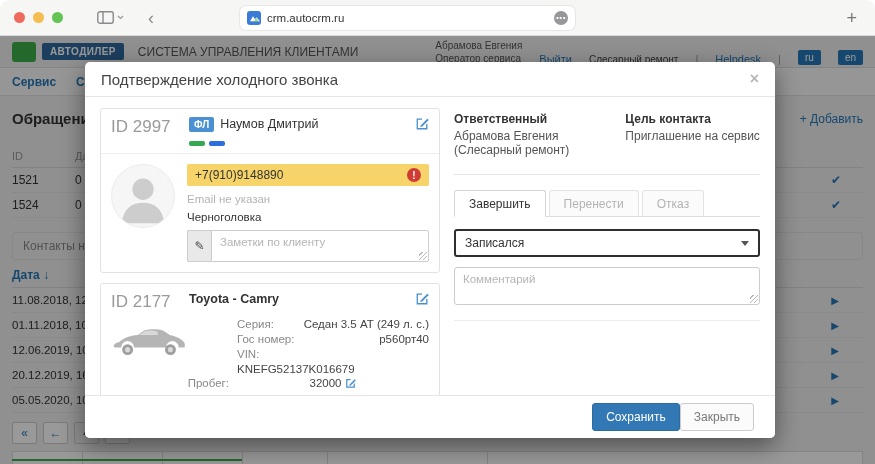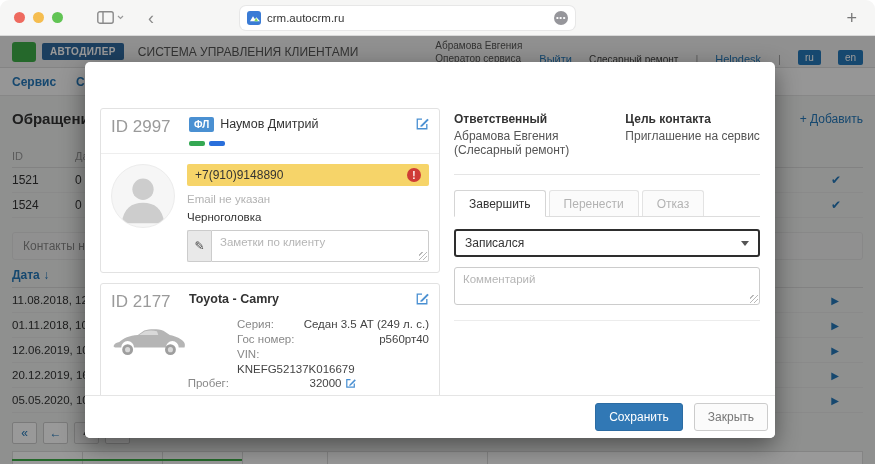--- a/index.html
+++ b/index.html
@@ -107,21 +107,21 @@
   .divider { border-bottom:1px solid #e5e5e5; margin:17px 0 15px; }
   .tabs { display:flex; align-items:flex-end; border-bottom:1px solid #ddd; }
   .tab { padding:6px 14px 5px; font-size:12px; border:1px solid #e3e3e3; border-bottom:none; border-radius:3px 3px 0 0; margin-right:3px; background:#fbfbfb; color:#b3b3b3; }
   .tab.active { background:#fff; color:#333; border-color:#d5d5d5; border-bottom:1px solid #fff; margin-bottom:-1px; }
   .select-box { margin-top:12px; height:28px; border:2px solid #2e2e2e; border-radius:3px; display:flex; align-items:center; padding:0 9px; font-size:12px; color:#333; background:#fff; }
   .caret { margin-left:auto; width:0; height:0; border-left:4px solid transparent; border-right:4px solid transparent; border-top:5px solid #555; }
   .comment-box { margin-top:10px; height:38px; display:flex; }
   .comment-box .ta-wrap { border-radius:3px; }
   .right-divider { border-bottom:1px solid #ececec; margin-top:15px; }
 
-  .modal-footer { position:absolute; bottom:0; left:0; right:0; height:43px; border-top:1px solid #e5e5e5; background:#fff; border-radius:0 0 5px 5px; display:flex; align-items:center; justify-content:flex-end; gap:11px; padding:0 7px; }
+  .modal-footer { position:absolute; bottom:0; left:0; right:0; height:43px; border-top:1px solid #e5e5e5; background:#fff; border-radius:0 0 5px 5px; display:flex; align-items:center; justify-content:flex-end; gap:0; padding:0 21px; }
   .btn { font-size:12px; padding:6px 13px; border-radius:3px; font-family:"Liberation Sans",sans-serif; }
   .btn-save { background:#3178b5; border:1px solid #2c6ca3; color:#fff; }
   .btn-close { background:#fbfbfb; border:1px solid #ccc; color:#777; }
 </style>
 </head>
 <body>
 
 <div class="window">
 
   <div class="browser-bar">
@@ -231,20 +231,24 @@
         <span class="bcell" style="width:80px"></span>
         <span class="bcell" style="width:80px"></span>
         <span class="bcell" style="width:85px"></span>
         <span class="bcell" style="width:160px"></span>
     </div>
     <div class="green-line"></div>
     <div class="overlay"></div>
   </div>
 
   <div class="modal">
+    <div class="modal-title-bar">
+      <span class="modal-title">Подтверждение холодного звонка</span>
+      <span class="modal-x">×</span>
+    </div>
     <div class="modal-body">
 
       <div class="col-left">
         <div class="card client-card">
           <div class="card-head">
             <div class="head-row">
               <span class="cid">ID 2997</span>
               <span class="badge-fl">ФЛ</span>
               <span class="cname">Наумов Дмитрий</span>
               <span class="edit-icon">

